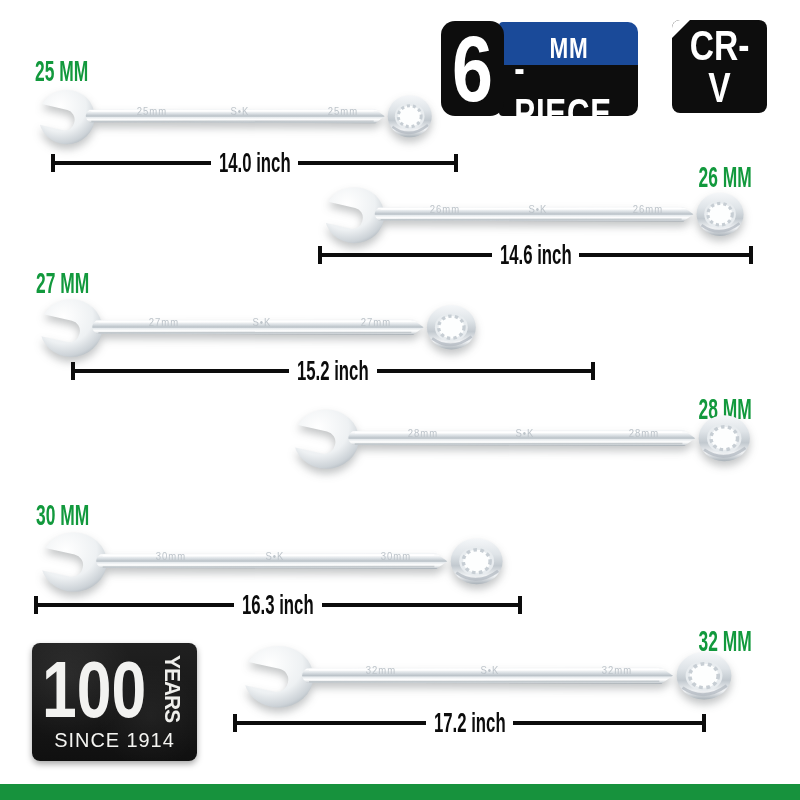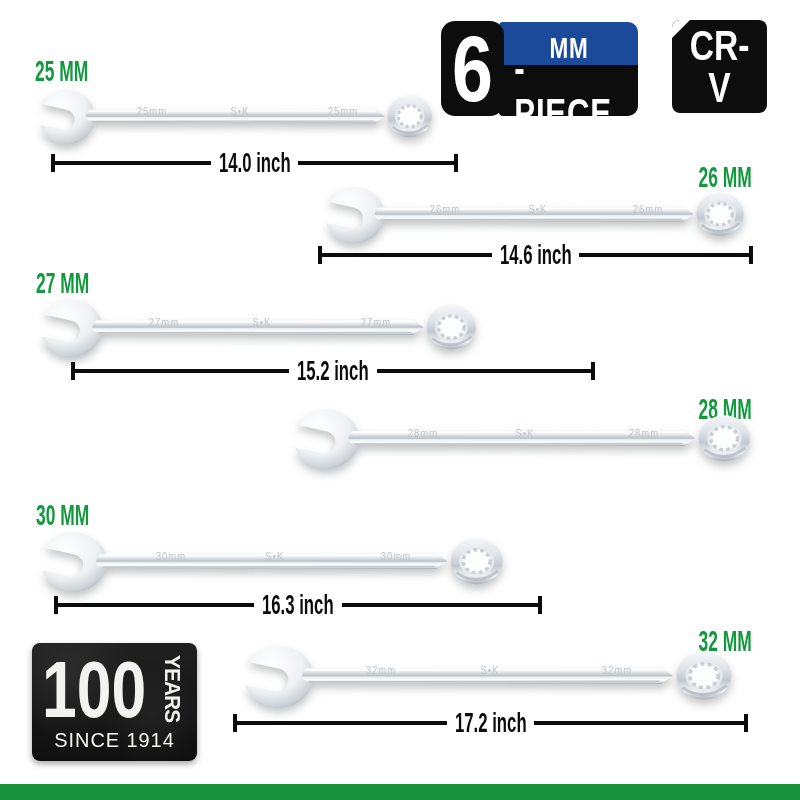--- a/index.html
+++ b/index.html
@@ -29,22 +29,22 @@
   .w3{left:26px;top:291px;width:470px;height:72px;}
   .w4{left:279px;top:401px;width:492px;height:74px;}
   .w5{left:26px;top:524px;width:498px;height:74px;}
   .w6{left:228px;top:637px;width:526px;height:77px;}
   .l1{left:35px;top:56px;} .l3{left:36px;top:268px;} .l5{left:36px;top:500px;}
   .l2{right:48px;top:162px;} .l4{right:48px;top:394px;} .l6{right:48px;top:626px;}
   .d1{left:35px;top:154px;width:407px;margin-left:16px;}
   .d2{left:318px;top:246px;width:435px;}
   .d3{left:35px;top:362px;width:524px;padding-left:36px;}
   .d4{left:283px;top:474px;width:484px;}
-  .d5{left:34px;top:596px;width:488px;margin-left:20px;}
-  .d6{left:233px;top:714px;width:515px;}
+  .d5{left:34px;top:596px;width:488px;}
+  .d6{left:233px;top:714px;width:473px;}
 
   
   .piece-badge{position:absolute;left:441px;top:21px;width:197px;height:95px;}
   .pb-blue{position:absolute;left:58px;top:1px;right:0;height:51px;background:#1a4a99;border-radius:4px 10px 0 0;display:flex;align-items:center;justify-content:center;}
   .pb-black{position:absolute;left:58px;top:44px;right:0;height:51px;background:#0d0d0d;border-radius:0 0 10px 4px;display:flex;align-items:center;justify-content:center;}
   .pb-six{position:absolute;left:0;top:0;width:63px;height:95px;background:#0d0d0d;border-radius:14px;display:flex;align-items:center;justify-content:center;}
   .pb-six .six{color:#fff;font-weight:bold;font-size:92px;line-height:1;transform:scaleX(.8);}
   .pb-blue .mm{color:#fff;font-weight:bold;font-size:30px;transform:scaleX(.75);letter-spacing:1px;}
   .pb-black .piece{color:#fff;font-weight:bold;font-size:40px;transform:scaleX(.78);letter-spacing:1px;}
 

